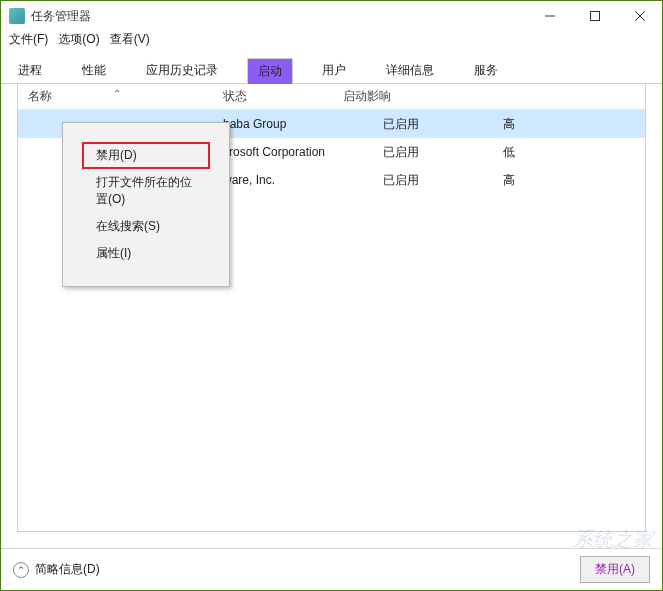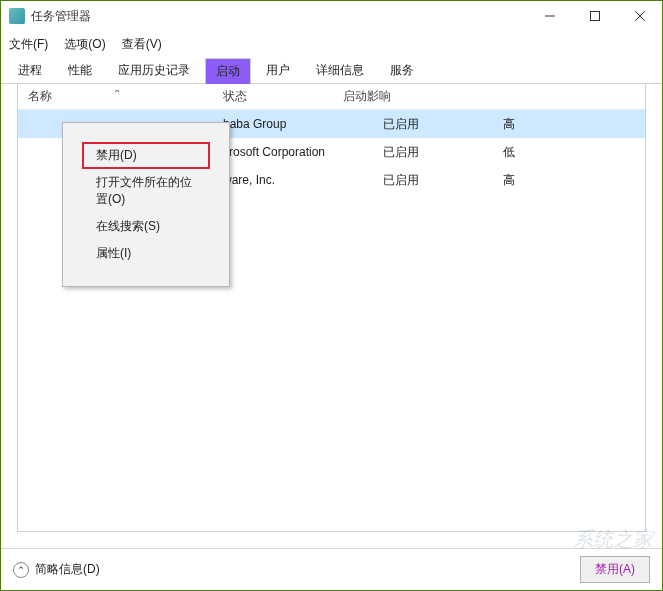--- a/index.html
+++ b/index.html
@@ -4,23 +4,23 @@
 <style>
 * { margin: 0; padding: 0; box-sizing: border-box; font-family: "Microsoft YaHei", "Segoe UI", sans-serif; font-size: 12px; }
 body { background: #fff; width: 663px; height: 591px; overflow: hidden; position: relative; }
 .window { width: 663px; height: 591px; border: 1px solid #4d7c0f; display: flex; flex-direction: column; background: #fff; }
 .titlebar { height: 30px; display: flex; align-items: center; padding-left: 8px; background: #fff; }
 .titlebar-icon { width: 16px; height: 16px; margin-right: 6px; background: linear-gradient(135deg,#6bb 0%,#39a 100%); border-radius: 2px; }
 .titlebar-text { flex: 1; color: #333; }
 .window-controls { display: flex; }
 .wc-btn { width: 45px; height: 30px; display: flex; align-items: center; justify-content: center; color: #333; }
 .wc-btn svg { width: 10px; height: 10px; }
-.menubar { height: 22px; display: flex; align-items: flex-end; padding-left: 8px; gap: 16px; color: #222; }
+.menubar { height: 22px; display: flex; align-items: flex-start; padding-left: 8px; gap: 10px; color: #222; }
 .menubar span { cursor: default; }
-.tabs { display: flex; border-bottom: 1px solid #d0d0d0; padding: 4px 6px 0 6px; gap: 4px; }
+.tabs { display: flex; border-bottom: 1px solid #d0d0d0; padding: 4px 6px 0 6px; gap: 18px; }
 .tab { padding: 4px 10px; border: 1px solid transparent; border-bottom: none; color: #222; cursor: default; }
 .tab.active { border-color: #d0d0d0; background: #8b5cf6; position: relative; top: 1px; }
 .content { flex: 1; display: flex; flex-direction: column; border: 1px solid #d0d0d0; margin: 16px; margin-top: 0; border-top: none; position: relative; }
 .headers { display: flex; height: 26px; align-items: center; border-bottom: 1px solid #e8e8e8; color: #444; }
 .col-name { width: 205px; padding-left: 10px; position: relative; }
 .sort-arrow { position: absolute; left: 95px; top: 0px; font-size: 10px; color: #555; }
 .col-pub { width: 160px; }
 .col-status { width: 120px; }
 .col-impact { flex: 1; }
 .rows { flex: 1; }

